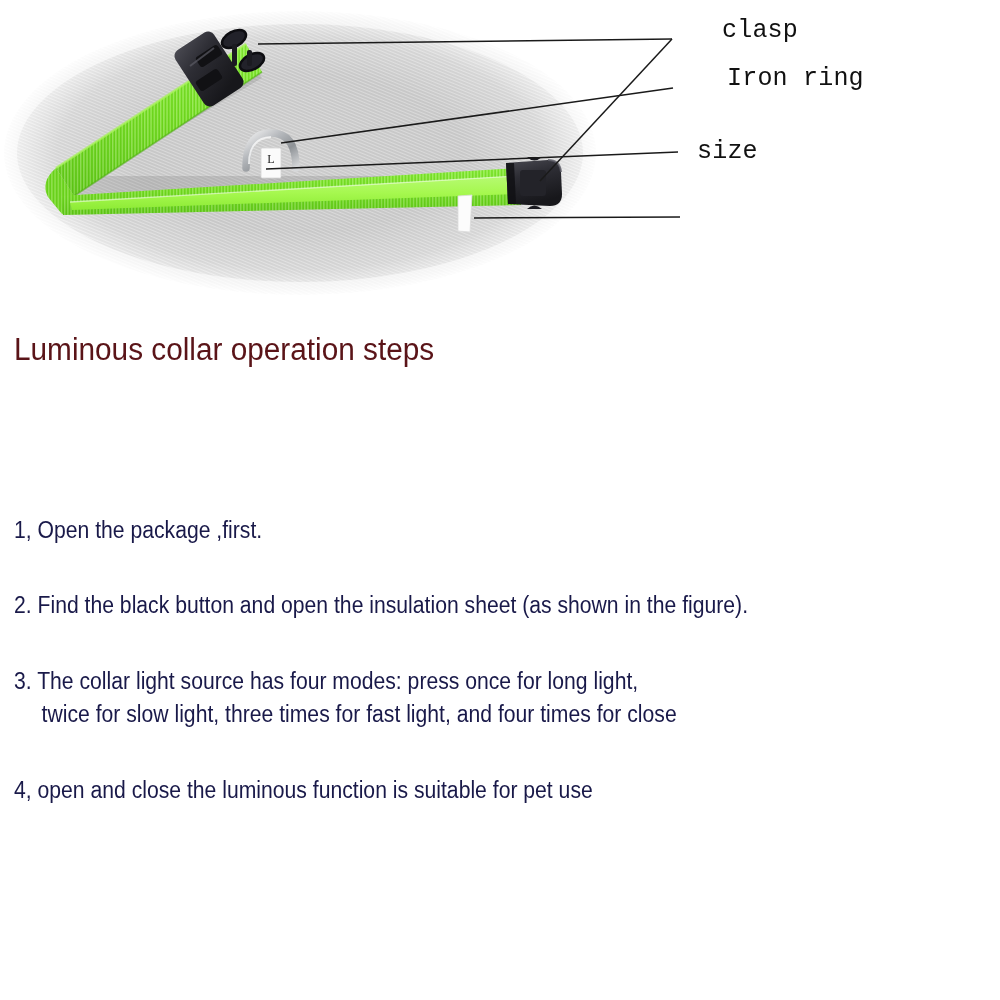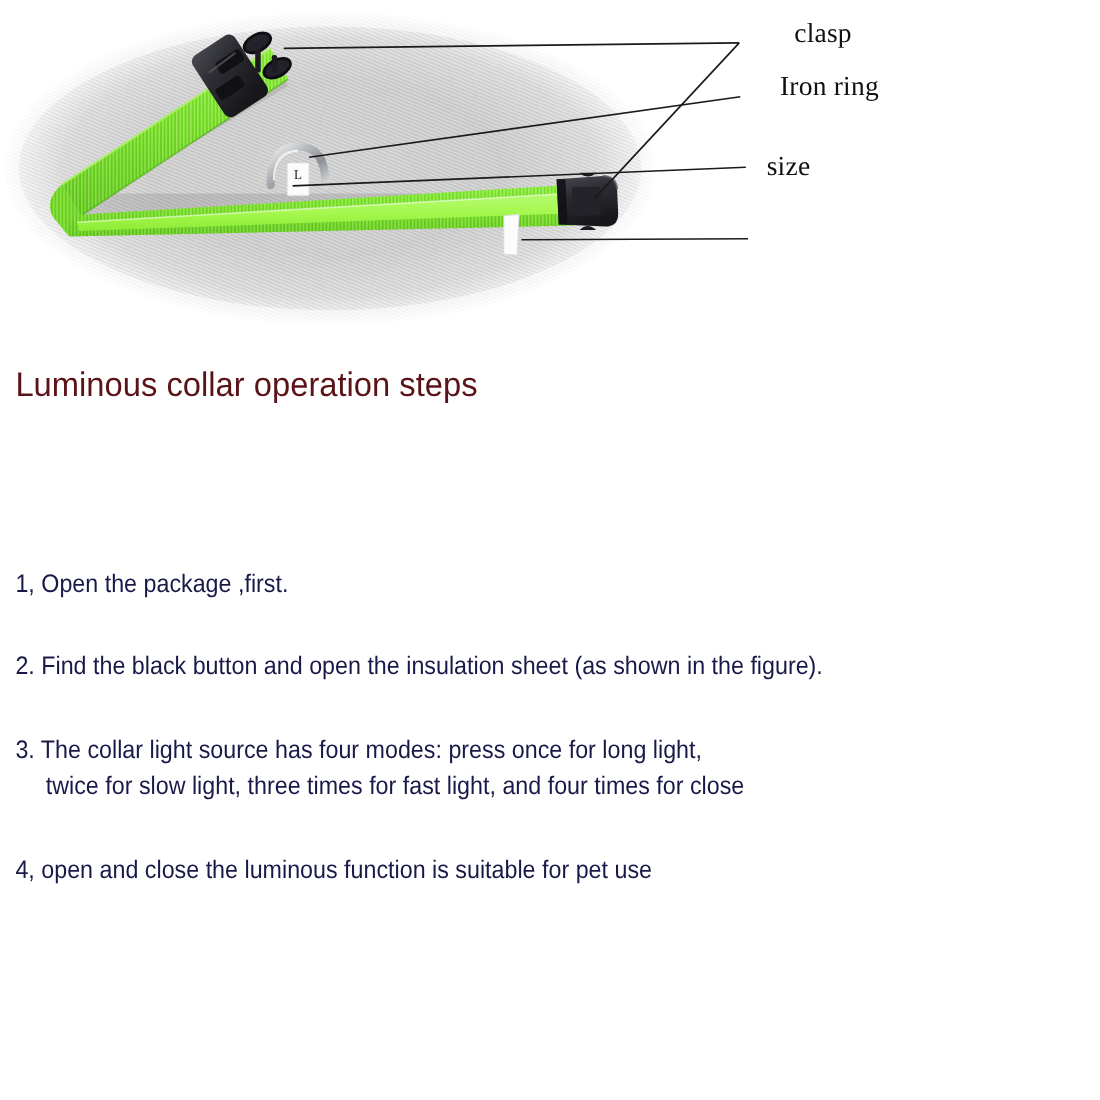--- a/index.html
+++ b/index.html
@@ -26,28 +26,28 @@
   #photo-svg {
     position: absolute;
     left: 0;
     top: 0;
   }
 
   
   .callout-label {
     position: absolute;
     color: #111111;
-    font-family: Liberation Serif, serif;
+    font-family: Liberation Mono, monospace;
     font-size: 25px;
     line-height: 1;
     white-space: nowrap;
     letter-spacing: 0.2px;
   }
   #callout-clasp            { left: 722px; top: 18px; }
-  #callout-iron-ring        { left: 709px; top: 66px; }
+  #callout-iron-ring        { left: 727px; top: 66px; }
   #callout-size             { left: 697px; top: 139px; }
   #callout-insulating-sheet { left: 699px; top: 204px; }
 
   
   #page-title {
     position: absolute;
     left: 14px;
     top: 331px;
     color: #5A1418;
     font-family: "Liberation Sans", sans-serif;

